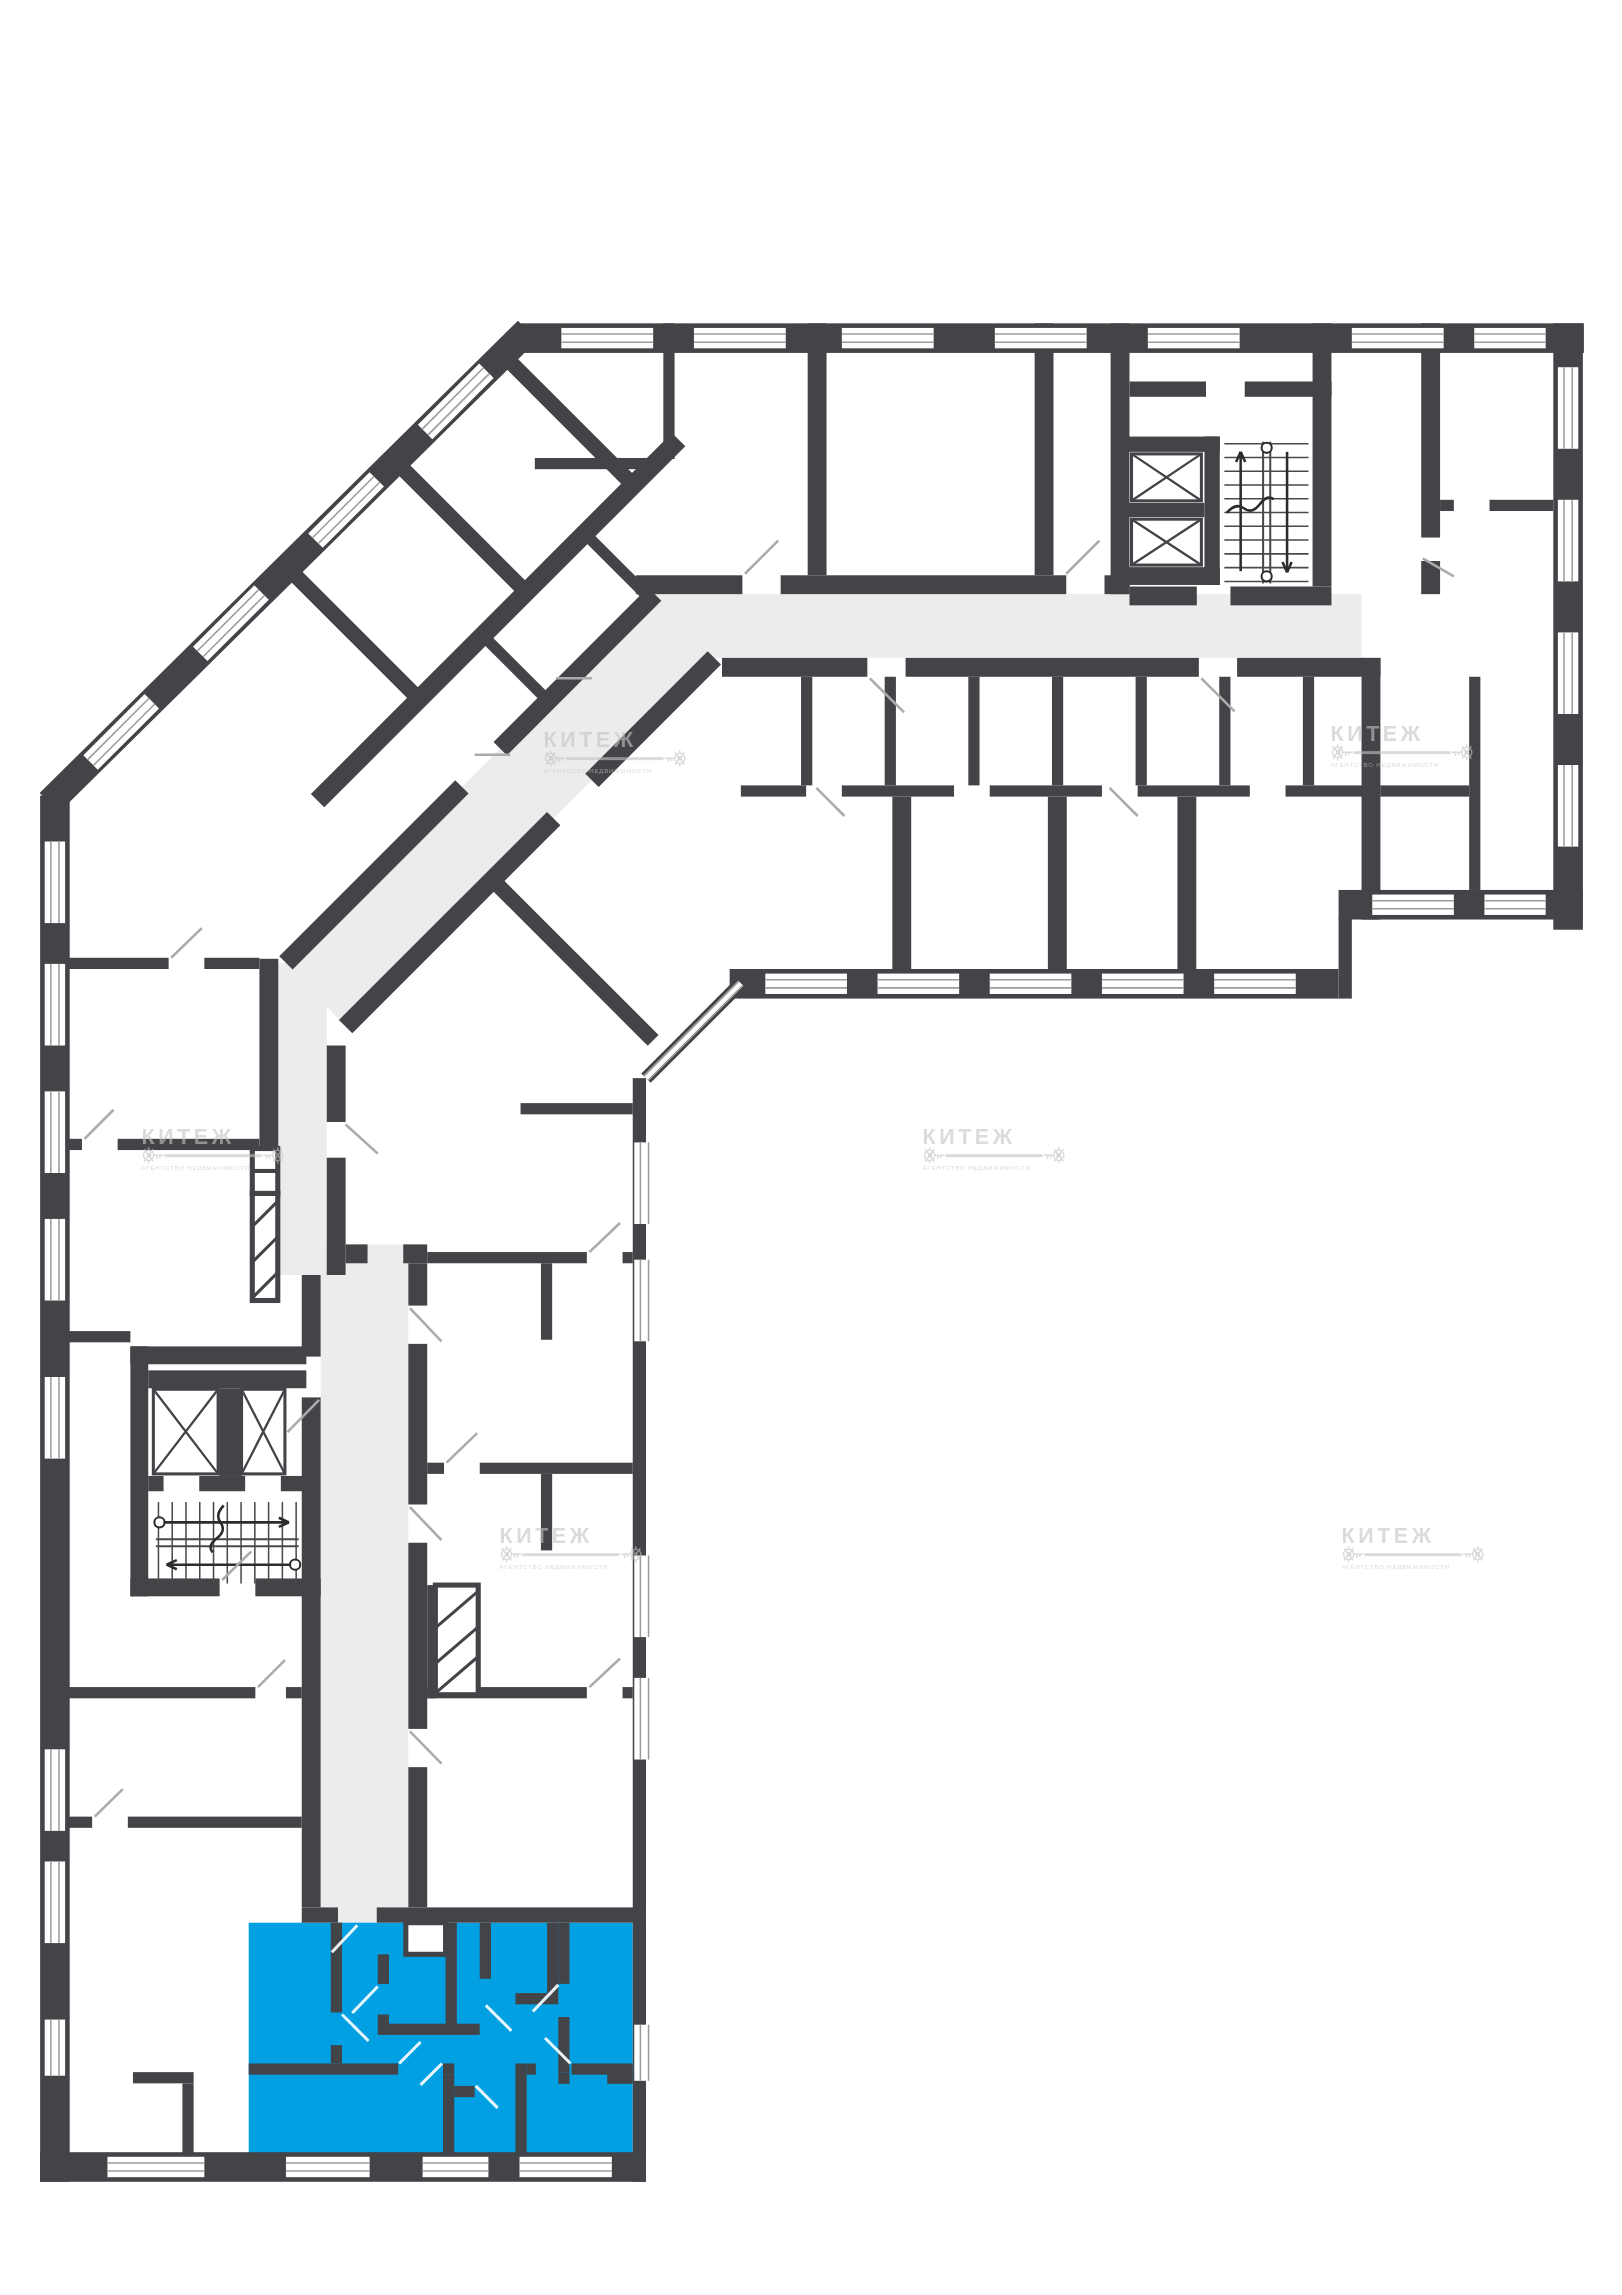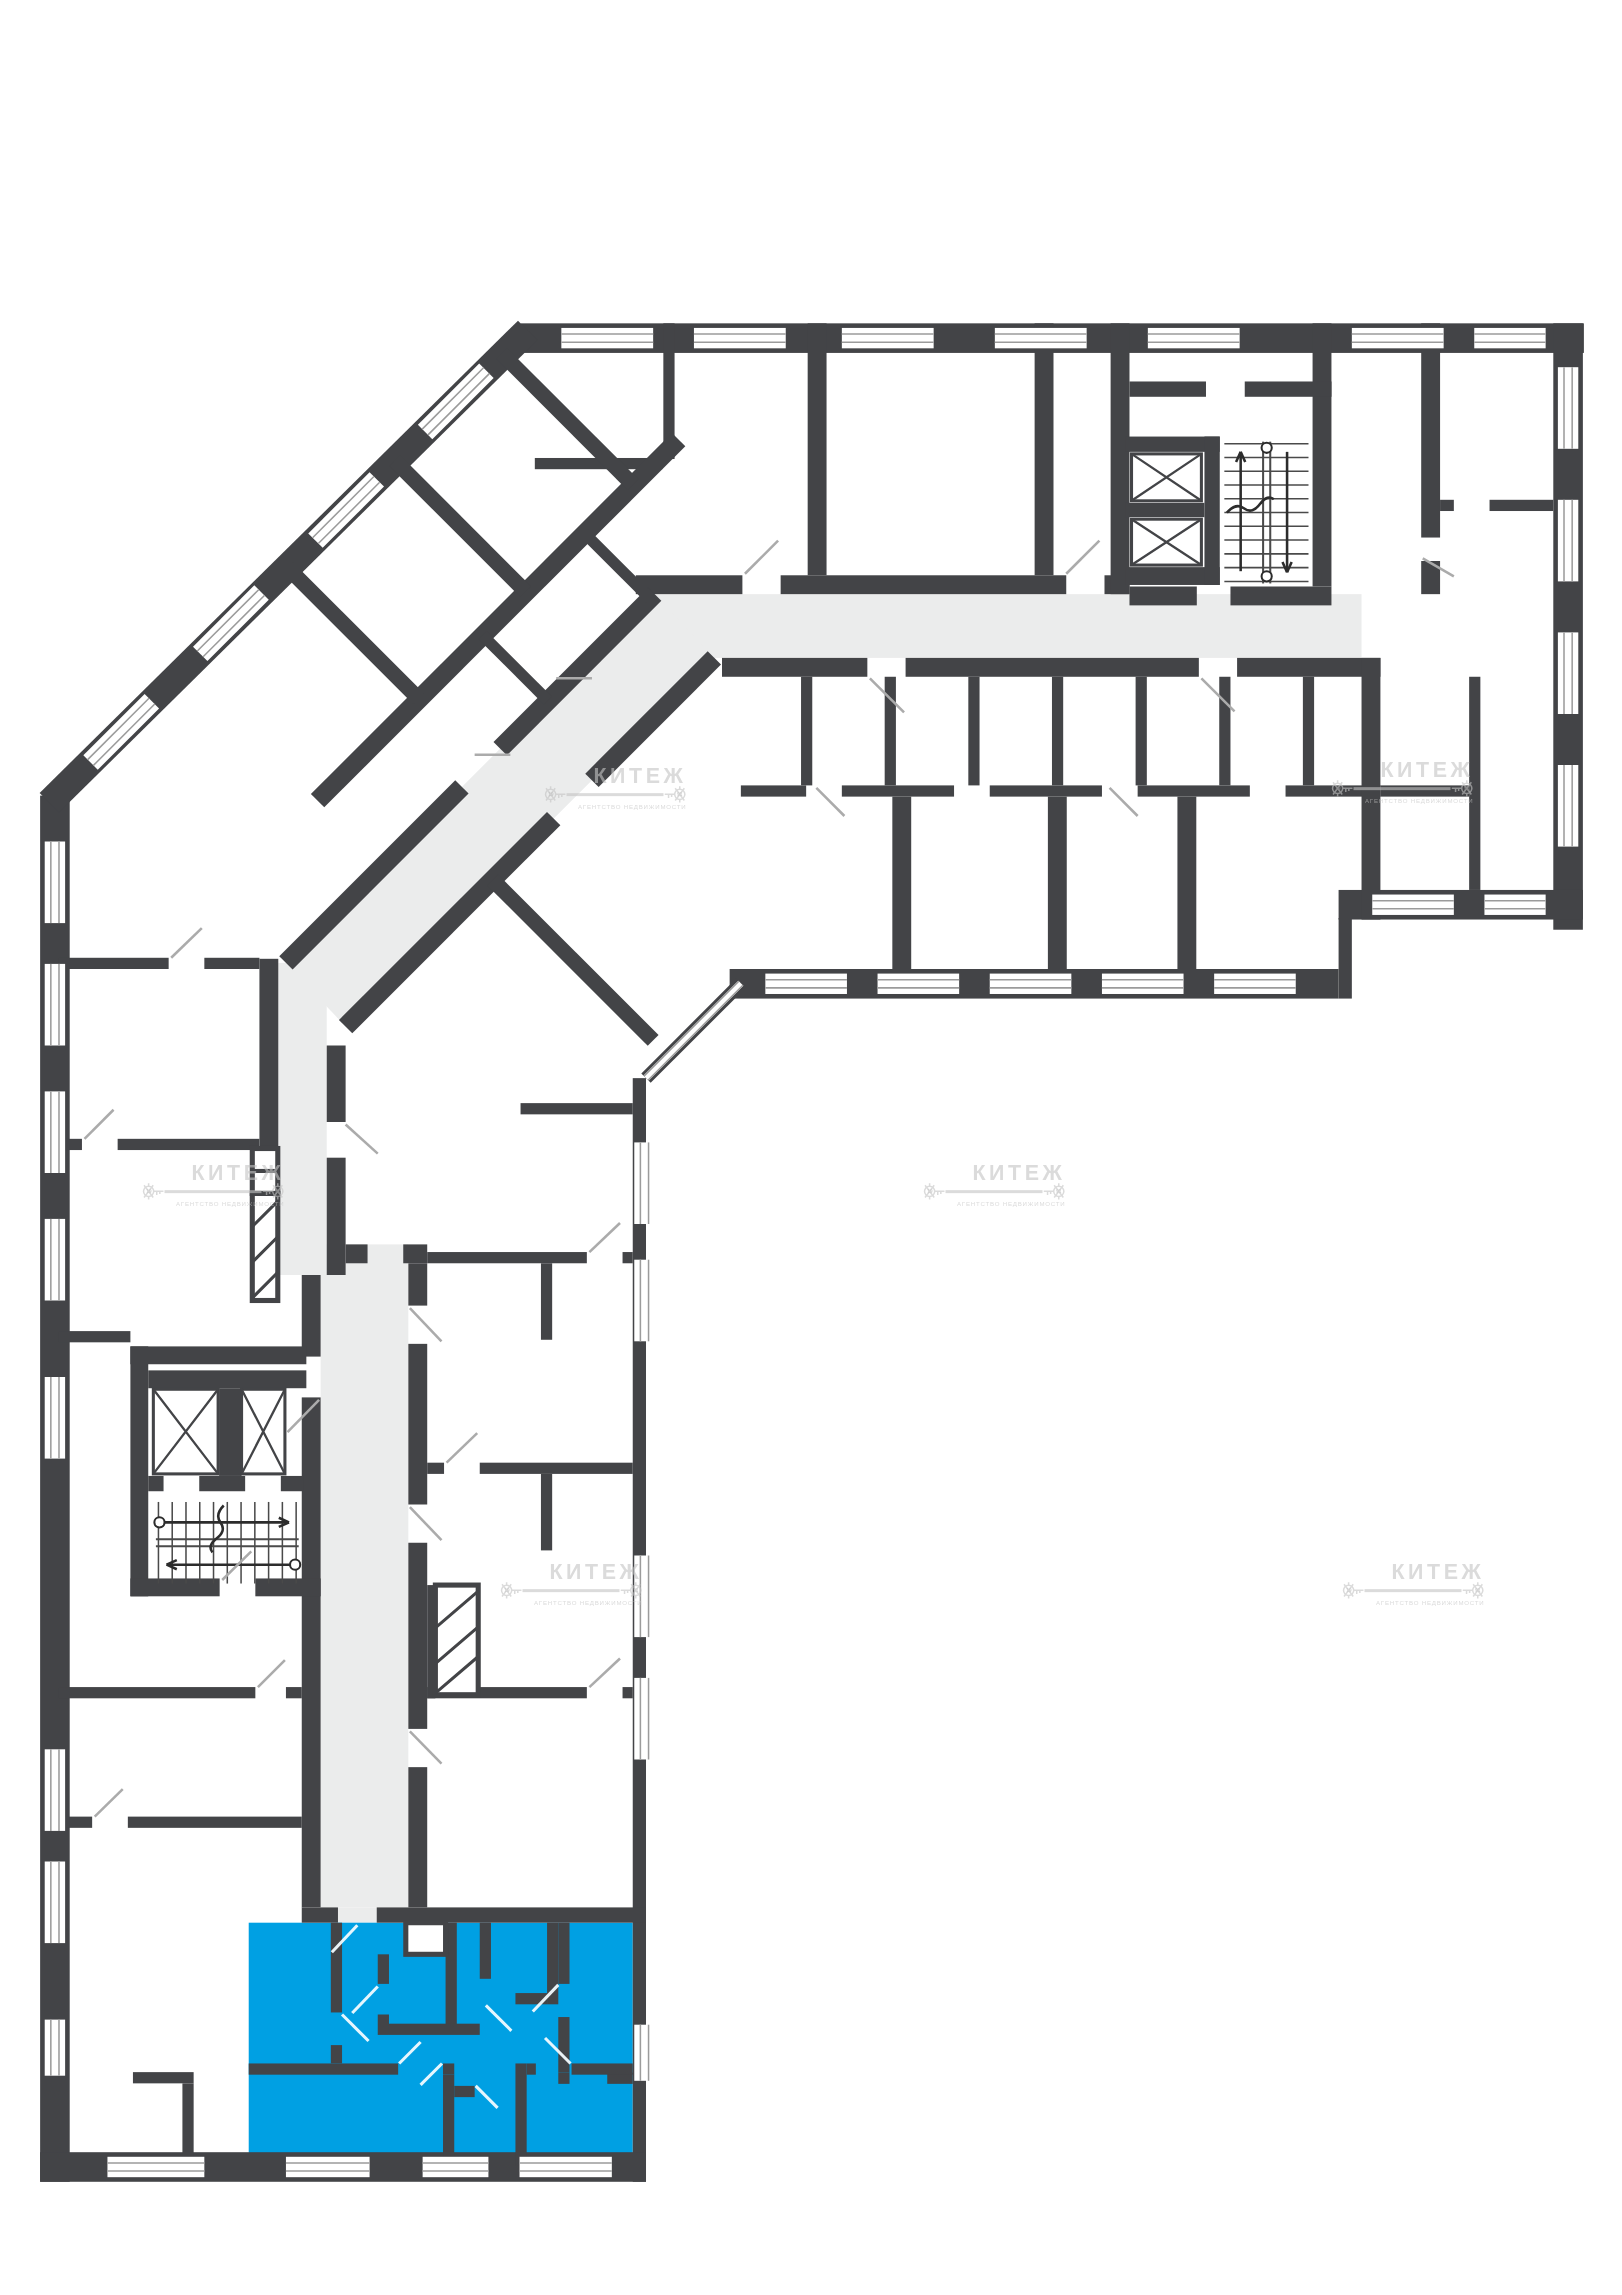--- a/index.html
+++ b/index.html
@@ -22,21 +22,21 @@
   .ebox{fill:#fff;stroke:var(--wall);stroke-width:6;}
   .ex{stroke:var(--wall);stroke-width:4.5;fill:none;}
   .tread{stroke:var(--stair);stroke-width:3;fill:none;}
   .rail{stroke:var(--stair);stroke-width:4;fill:none;}
   .sarrow{stroke:#2c2c2c;stroke-width:5;fill:none;}
   .scirc{stroke:#2c2c2c;stroke-width:4;fill:#fff;}
   .hatch{stroke:var(--wall);stroke-width:6;fill:none;}
   .shaftbox{fill:#fff;stroke:var(--wall);stroke-width:10;}
   
   #wm-layer{position:absolute;inset:0;pointer-events:none;}
-  .wm{position:absolute;transform:translate(-50%,-50%);width:143px;text-align:right;opacity:.6;margin-top:36px;}
+  .wm{position:absolute;transform:translate(-50%,-50%);width:143px;text-align:left;opacity:.6;}
   .wm-title{font-weight:bold;font-size:21.4px;letter-spacing:3.6px;color:var(--wm);line-height:1;}
   .wm-mid{display:flex;align-items:center;justify-content:center;margin-top:-3.1px;height:20.4px;}
   .wm-key{width:22.4px;height:20.4px;flex:0 0 auto;}
   .wm-rule{flex:1 1 auto;height:2.6px;background:var(--wm);margin:0 1px;}
   .wm-sub{font-size:6.1px;letter-spacing:0.8px;color:var(--wm);margin-top:-2px;white-space:nowrap;}
   .wm-keyline{stroke:var(--wm);fill:none;stroke-width:3;}
   .wm-keynum{font-size:9px;fill:#aeaeae;font-weight:bold;}
 </style>
 </head>
 <body>

